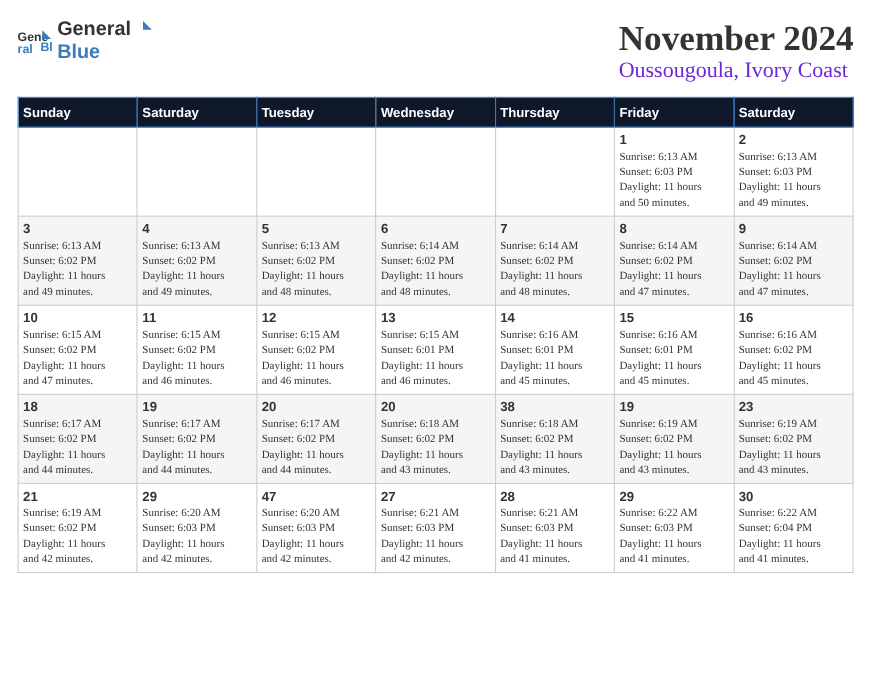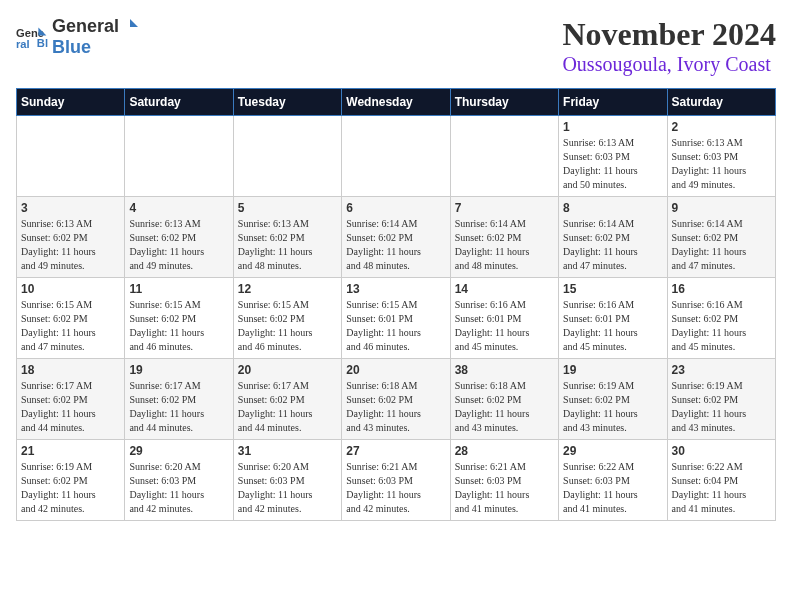--- a/index.html
+++ b/index.html
@@ -305,21 +305,21 @@
 and 42 minutes.</div>
         </td>
         <td>
           <span class="day-number">29</span>
           <div class="cell-content" style="white-space: pre-line;">Sunrise: 6:20 AM
 Sunset: 6:03 PM
 Daylight: 11 hours
 and 42 minutes.</div>
         </td>
         <td>
-          <span class="day-number">31</span>
+          <span class="day-number">47</span>
           <div class="cell-content" style="white-space: pre-line;">Sunrise: 6:20 AM
 Sunset: 6:03 PM
 Daylight: 11 hours
 and 42 minutes.</div>
         </td>
         <td>
           <span class="day-number">27</span>
           <div class="cell-content" style="white-space: pre-line;">Sunrise: 6:21 AM
 Sunset: 6:03 PM
 Daylight: 11 hours

